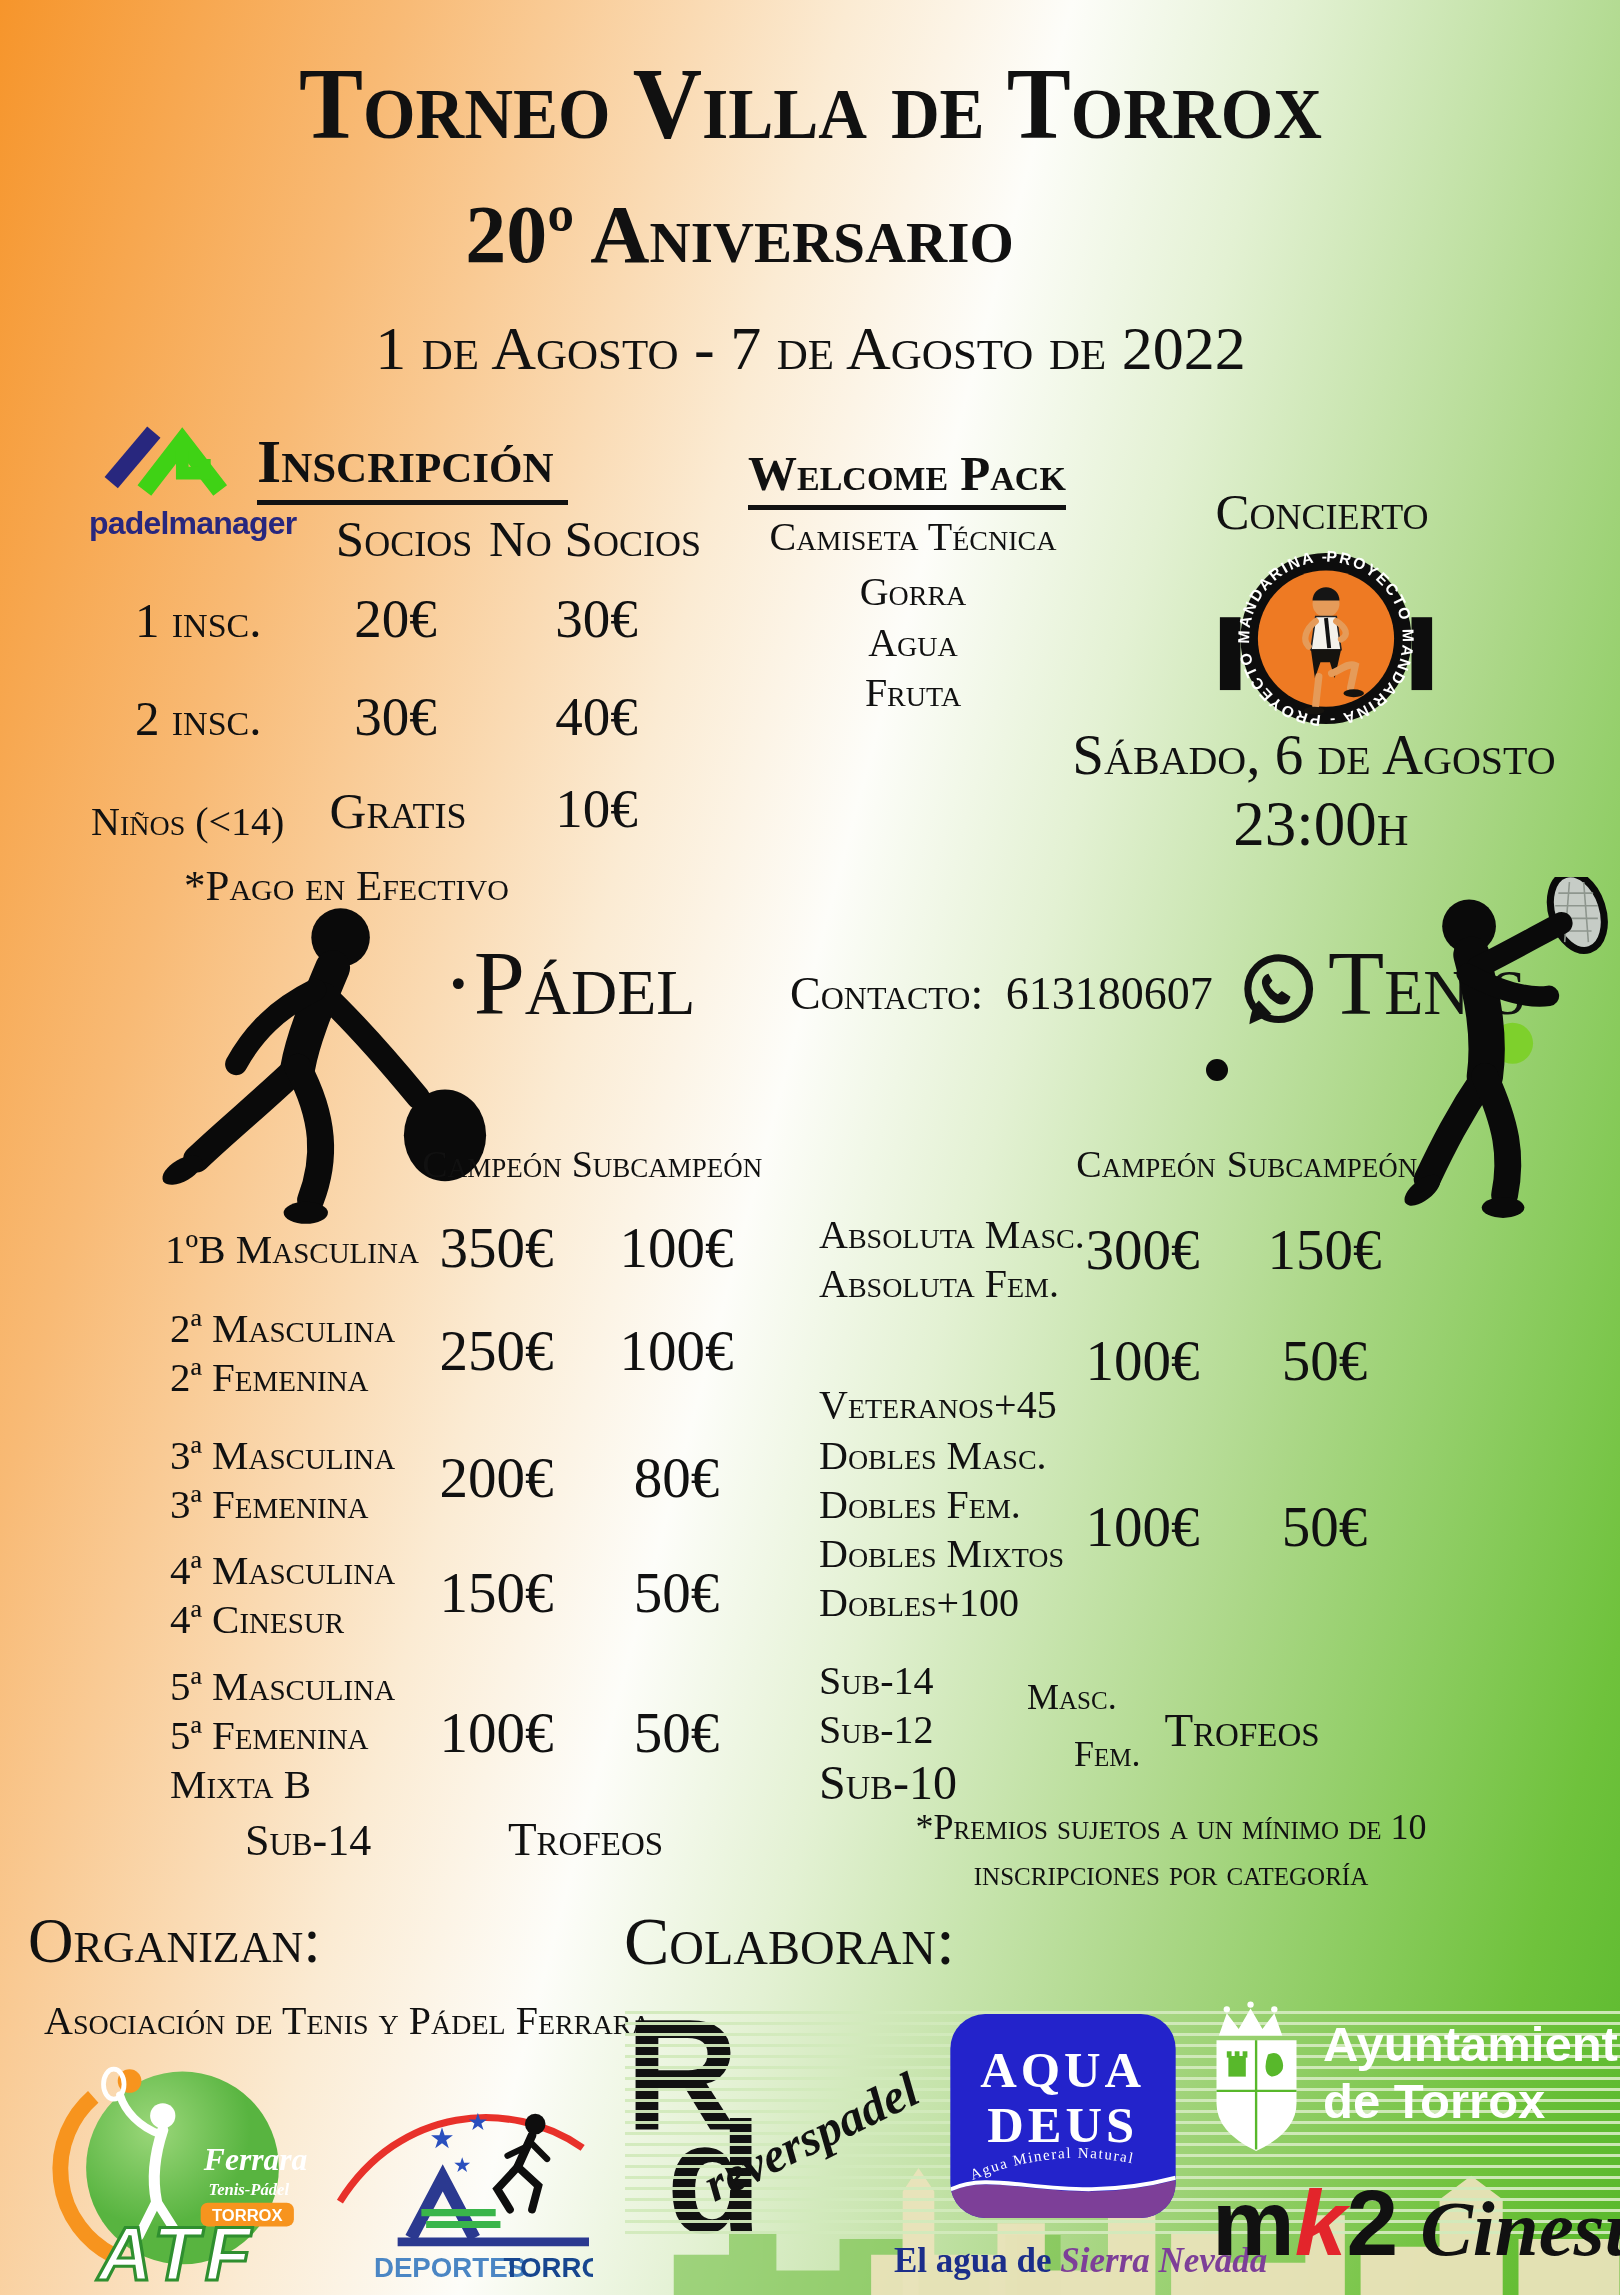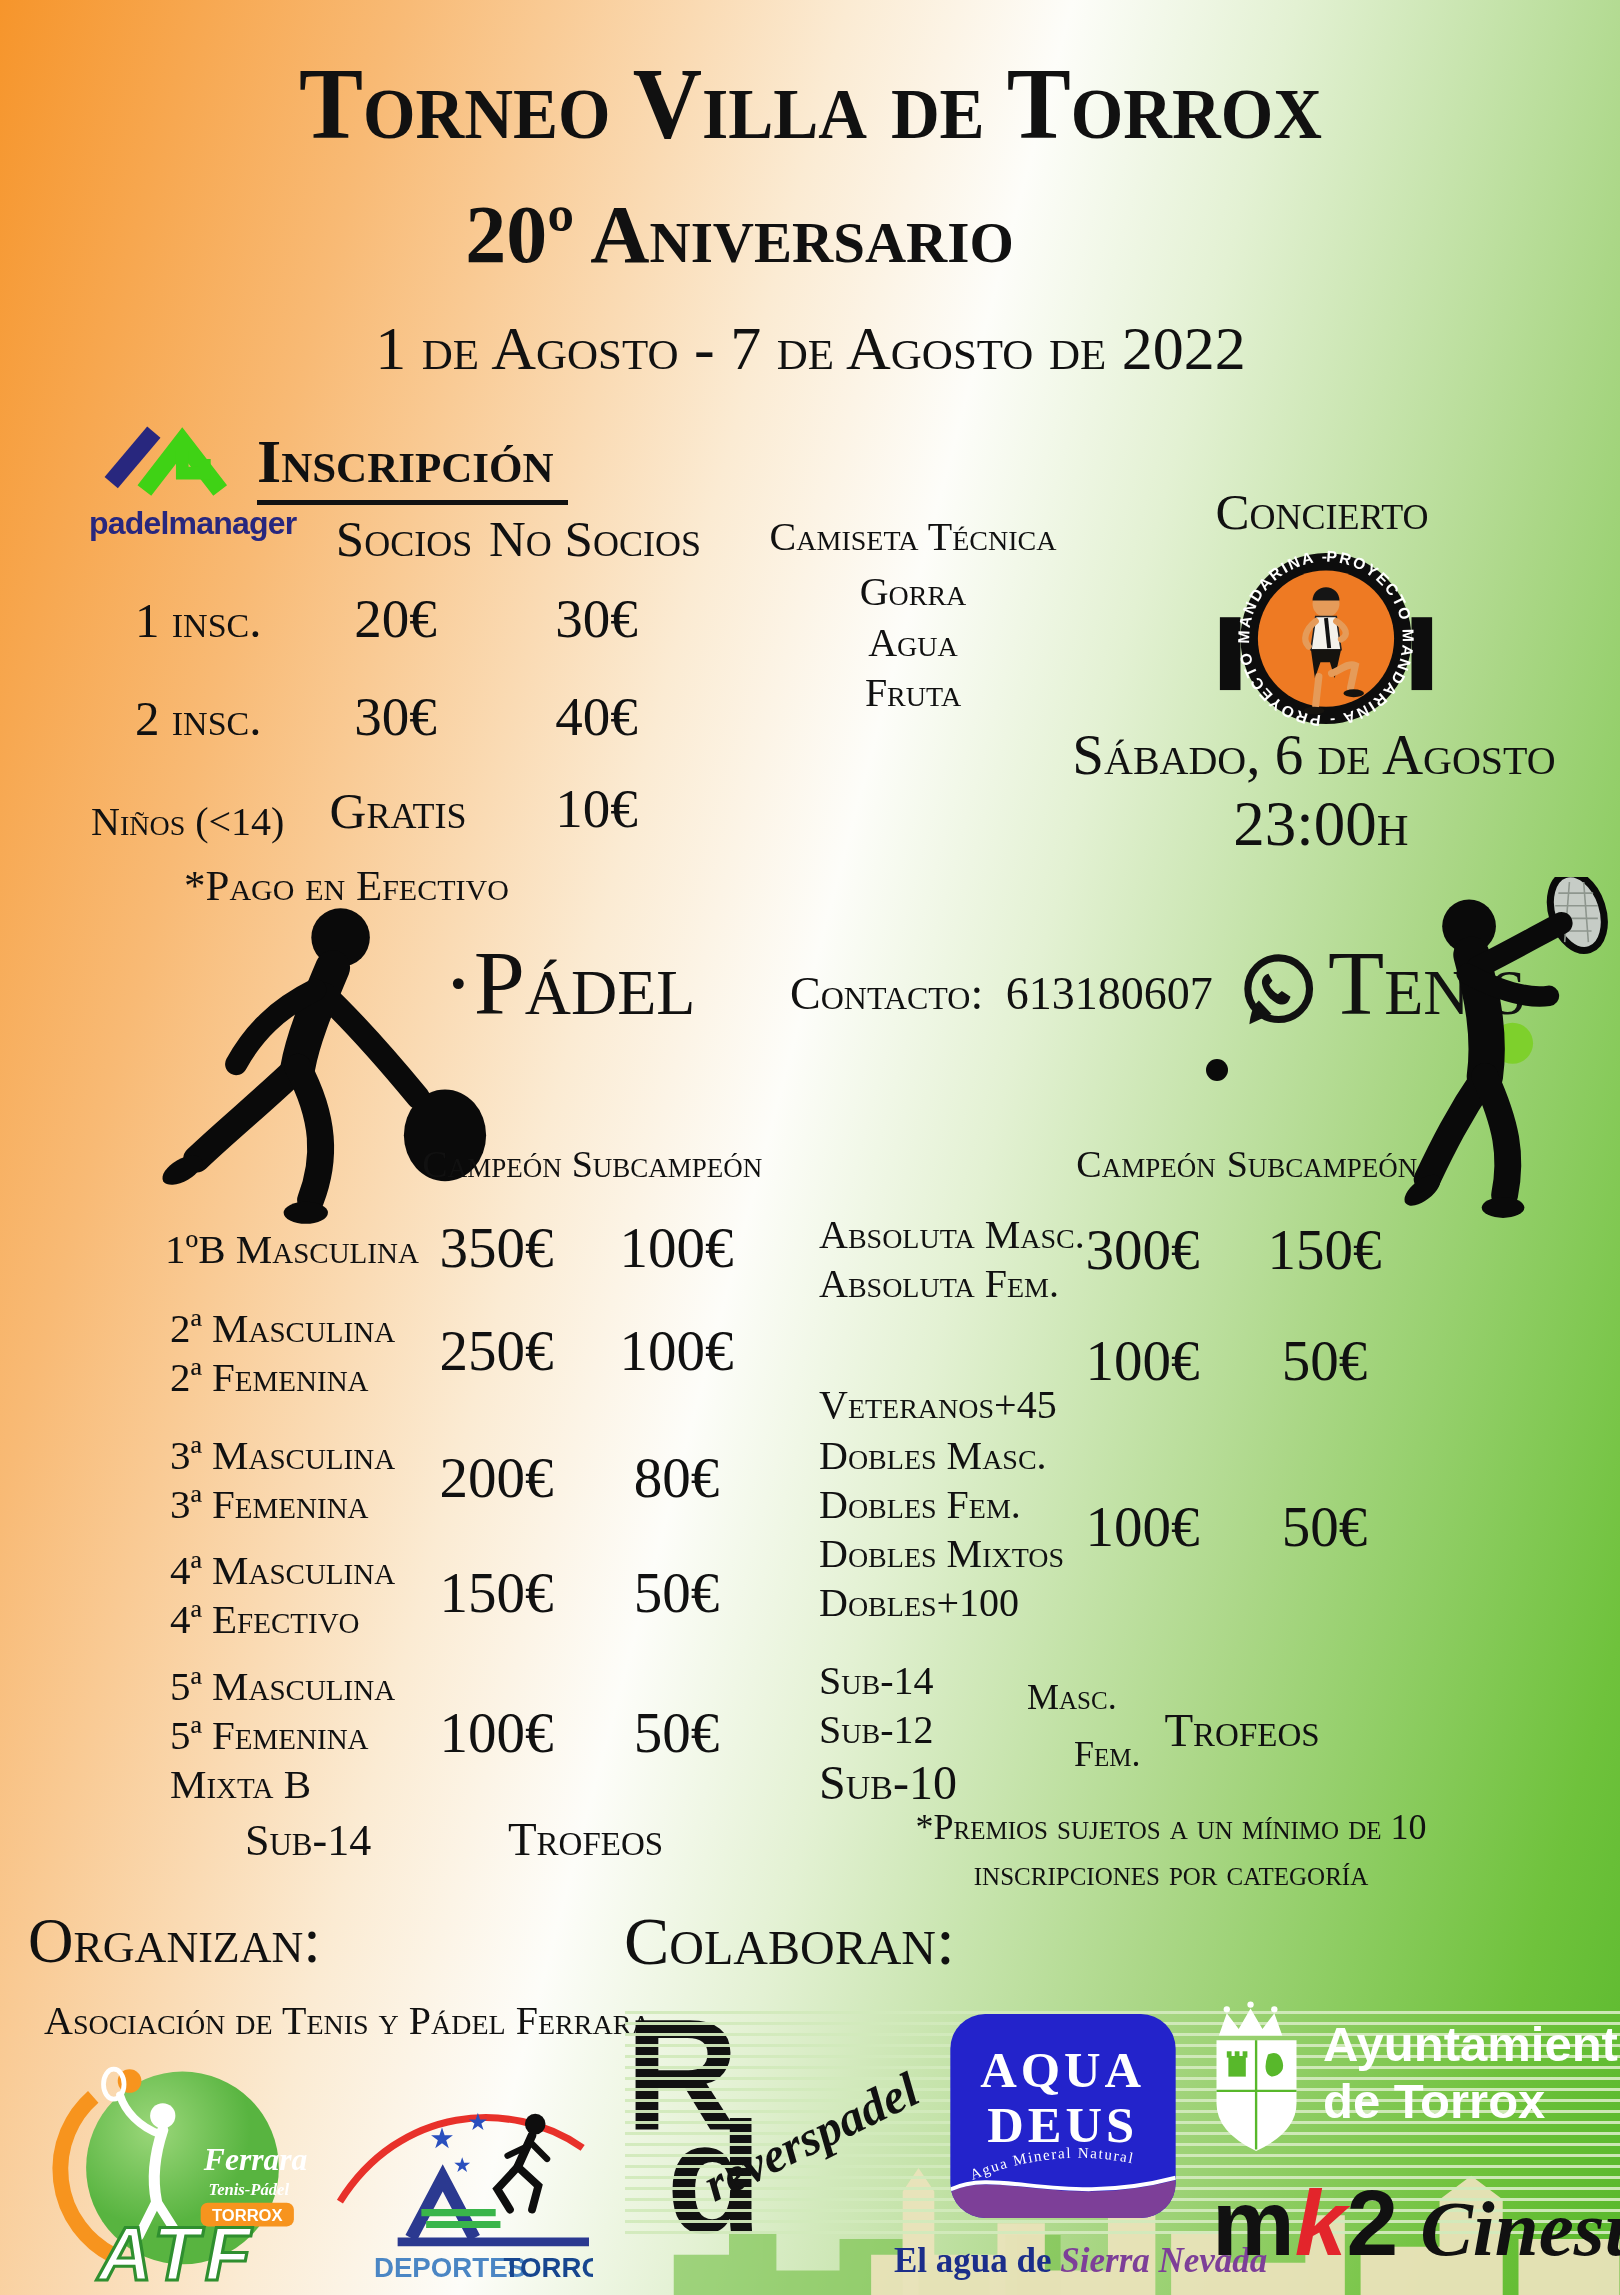--- a/index.html
+++ b/index.html
@@ -47,20 +47,21 @@
   <div class="abs sc nw" style="left:135px;top:690px;font-size:49px;">2 insc.</div>
   <div class="abs ctr nw" style="left:328px;top:685px;width:135px;font-size:55px;">30€</div>
   <div class="abs ctr nw" style="left:529px;top:685px;width:135px;font-size:55px;">40€</div>
 
   <div class="abs sc nw" style="left:91px;top:798px;font-size:40px;">Niños (&lt;14)</div>
   <div class="abs sc ctr nw" style="left:315px;top:782px;width:166px;font-size:51px;">Gratis</div>
   <div class="abs ctr nw" style="left:529px;top:777px;width:135px;font-size:55px;">10€</div>
 
   <div class="abs sc nw" style="left:184px;top:861px;font-size:43px;">*Pago en Efectivo</div>
 
+  <div class="abs sc ctr nw ul" style="left:748px;top:445px;font-size:49px;font-weight:bold;">Welcome Pack</div>
   <div class="abs sc ctr nw" style="left:715px;top:513px;width:396px;font-size:40px;">Camiseta Técnica</div>
   <div class="abs sc ctr nw" style="left:715px;top:568px;width:396px;font-size:40px;">Gorra</div>
   <div class="abs sc ctr nw" style="left:715px;top:669px;width:396px;font-size:40px;">Fruta</div>
   <div class="abs sc ctr nw" style="left:715px;top:619px;width:396px;font-size:40px;">Agua</div>
 
   <div class="abs sc ctr nw" style="left:1124px;top:483px;width:396px;font-size:51px;">Concierto</div>
 
   <svg class="abs" style="left:1215px;top:542px;" width="222" height="194" viewBox="0 0 280 245">
     <rect x="6" y="95" width="26" height="92" fill="#0d0d0d"></rect>
     <rect x="248" y="95" width="26" height="92" fill="#0d0d0d"></rect>
@@ -154,21 +155,21 @@
   <div class="abs sc nw" style="left:170px;top:1353px;font-size:41px;">2ª Femenina</div>
   <div class="abs ctr nw" style="left:431px;top:1318px;width:131px;font-size:57px;">250€</div>
   <div class="abs ctr nw" style="left:611px;top:1318px;width:131px;font-size:57px;">100€</div>
 
   <div class="abs sc nw" style="left:170px;top:1431px;font-size:41px;">3ª Masculina</div>
   <div class="abs sc nw" style="left:170px;top:1480px;font-size:41px;">3ª Femenina</div>
   <div class="abs ctr nw" style="left:431px;top:1445px;width:131px;font-size:57px;">200€</div>
   <div class="abs ctr nw" style="left:611px;top:1445px;width:131px;font-size:57px;">80€</div>
 
   <div class="abs sc nw" style="left:170px;top:1546px;font-size:41px;">4ª Masculina</div>
-  <div class="abs sc nw" style="left:170px;top:1595px;font-size:41px;">4ª Efectivo</div>
+  <div class="abs sc nw" style="left:170px;top:1595px;font-size:41px;">4ª Cinesur</div>
   <div class="abs ctr nw" style="left:431px;top:1560px;width:131px;font-size:57px;">150€</div>
   <div class="abs ctr nw" style="left:611px;top:1560px;width:131px;font-size:57px;">50€</div>
 
   <div class="abs sc nw" style="left:170px;top:1662px;font-size:41px;">5ª Masculina</div>
   <div class="abs sc nw" style="left:170px;top:1711px;font-size:41px;">5ª Femenina</div>
   <div class="abs sc nw" style="left:170px;top:1760px;font-size:41px;">Mixta B</div>
   <div class="abs ctr nw" style="left:431px;top:1700px;width:131px;font-size:57px;">100€</div>
   <div class="abs ctr nw" style="left:611px;top:1700px;width:131px;font-size:57px;">50€</div>
 
   <div class="abs sc nw" style="left:245px;top:1815px;font-size:44px;">Sub-14</div>

